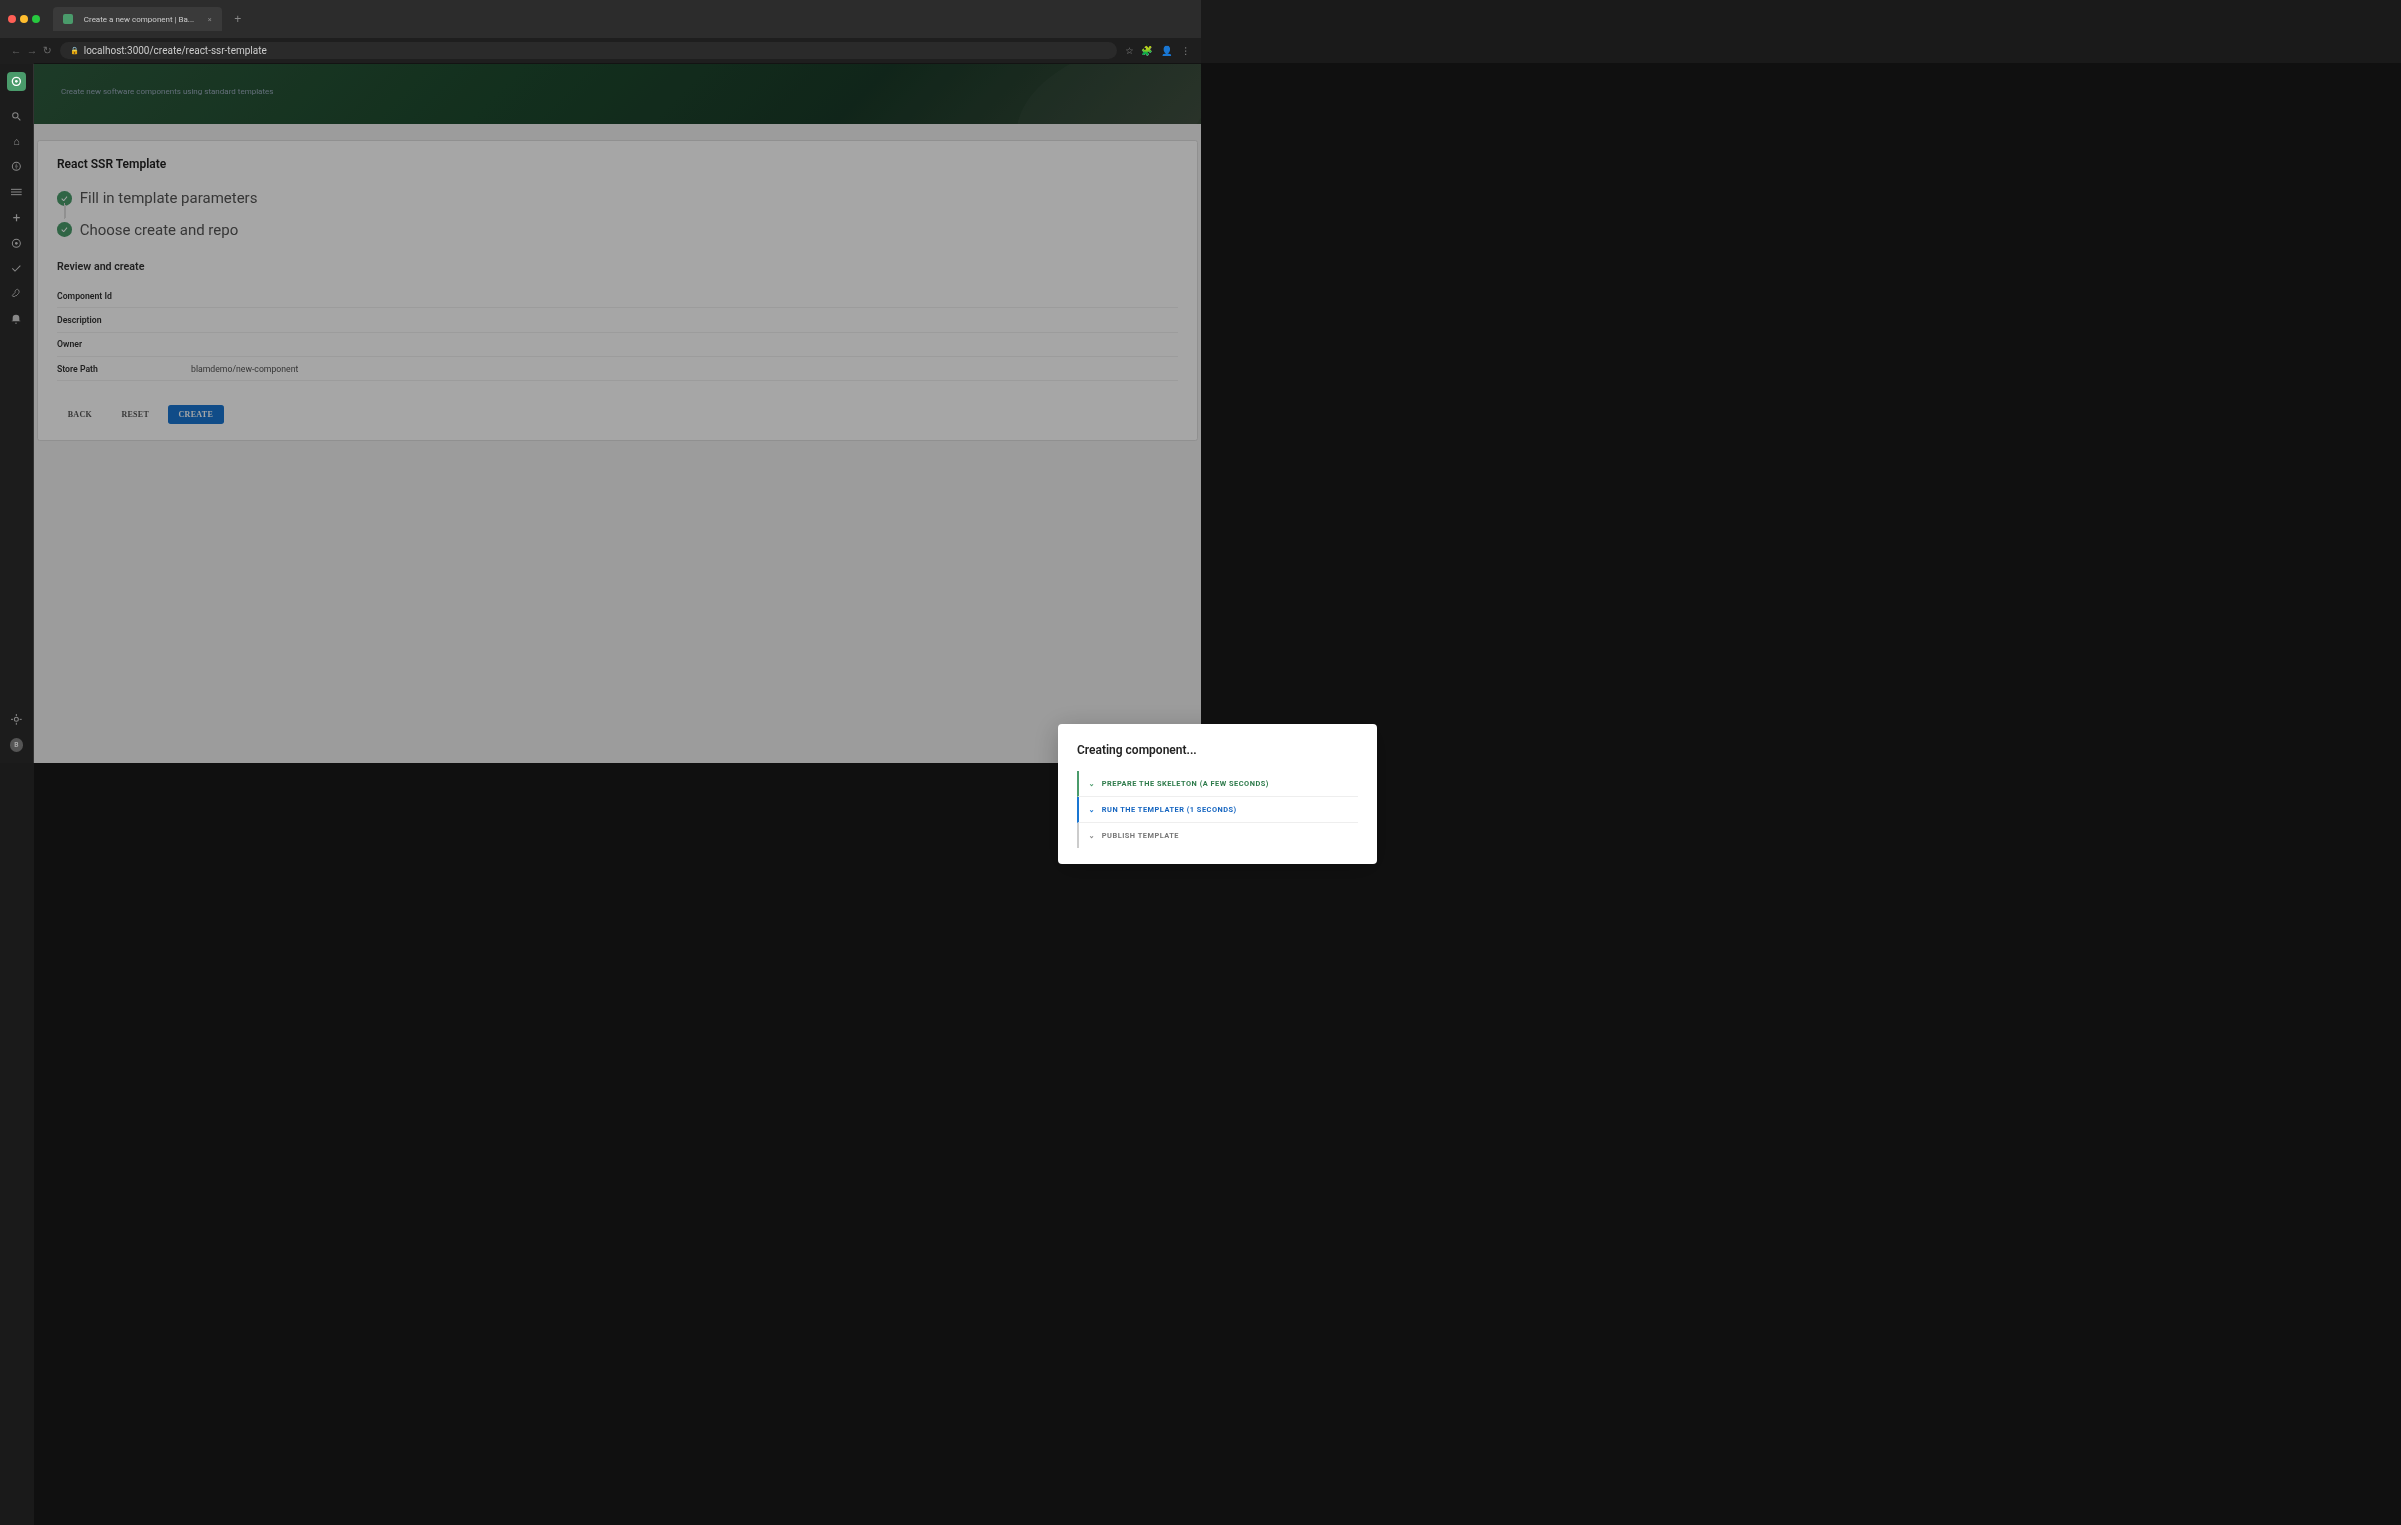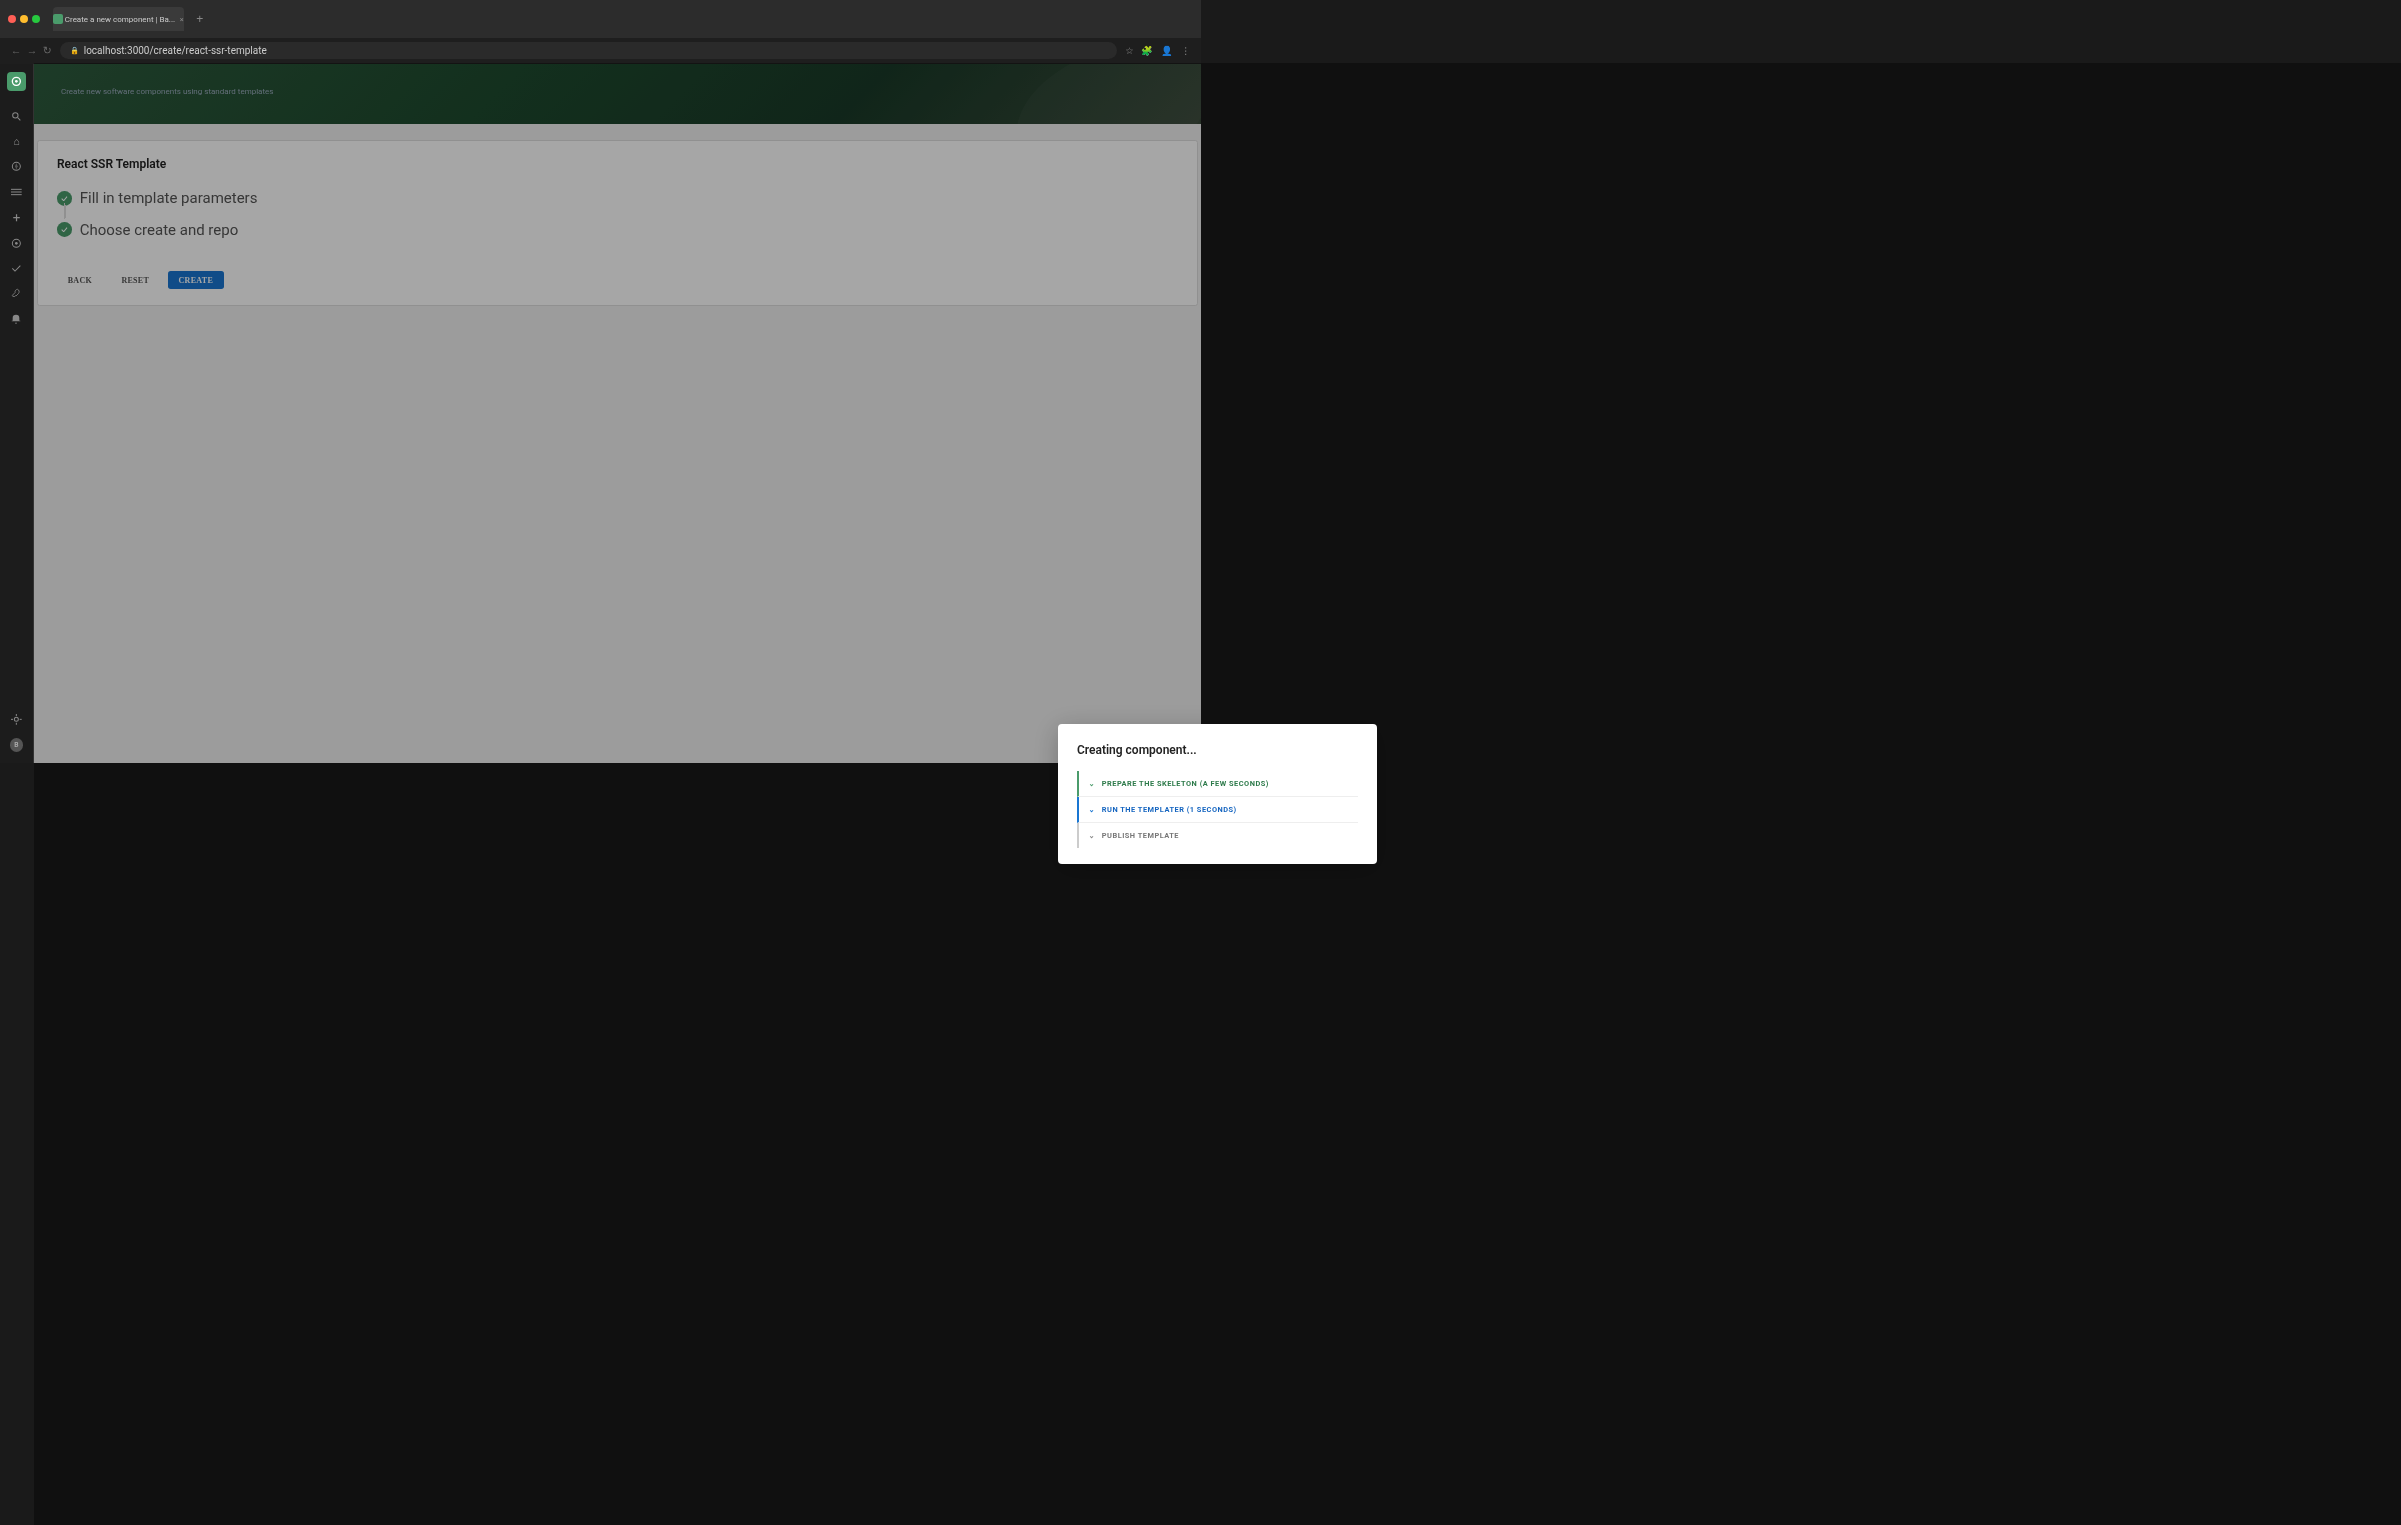--- a/index.html
+++ b/index.html
@@ -30,22 +30,22 @@
       width: 8px; height: 8px; border-radius: 50%;
     }
     .tl-red { background: #ff5f56; }
     .tl-yellow { background: #ffbd2e; }
     .tl-green { background: #27c93f; }
     .browser-tab {
       display: flex;
       align-items: center;
       background: #3a3a3a;
       border-radius: 4px 4px 0 0;
-      padding: 4px 0;
-      gap: 2px;
+      padding: 4px 10px;
+      gap: 11px;
       margin-left: 8px;
       height: 24px;
     }
     .tab-icon {
       width: 9.4px; height: 9.4px;
       background: #4a9b6b;
       border-radius: 2px;
       display: flex; align-items: center; justify-content: center;
     }
     .tab-title {
@@ -498,20 +498,43 @@
             <div style="width:1.3px;background:#ddd;height:13.4px;position:absolute;left:7.4px;top:-10.7px;"></div>
             <div class="step-check">
               <svg width="6.7" height="5.4" viewBox="0 0 10 8">
                   <polyline points="1,4 4,7 9,1" fill="none" stroke="white" stroke-width="1.5"></polyline>
                 </svg>
             </div>
             <span class="step-label">Choose create and repo</span>
           </div>
         </div>
 
+        <div class="review-section">
+          <div class="review-title">Review and create</div>
+          <table class="review-table">
+            <tbody>
+              <tr>
+                <td>Component Id</td>
+                <td></td>
+              </tr>
+              <tr>
+                <td>Description</td>
+                <td></td>
+              </tr>
+              <tr>
+                <td>Owner</td>
+                <td></td>
+              </tr>
+              <tr>
+                <td>Store Path</td>
+                <td>blamdemo/new-component</td>
+              </tr>
+            </tbody>
+          </table>
+        </div>
 
         <div class="actions-row">
           <button class="btn btn-text">BACK</button>
           <button class="btn btn-text">RESET</button>
           <button class="btn btn-primary">CREATE</button>
         </div>
 
       </div>
     </div>
   </div>

